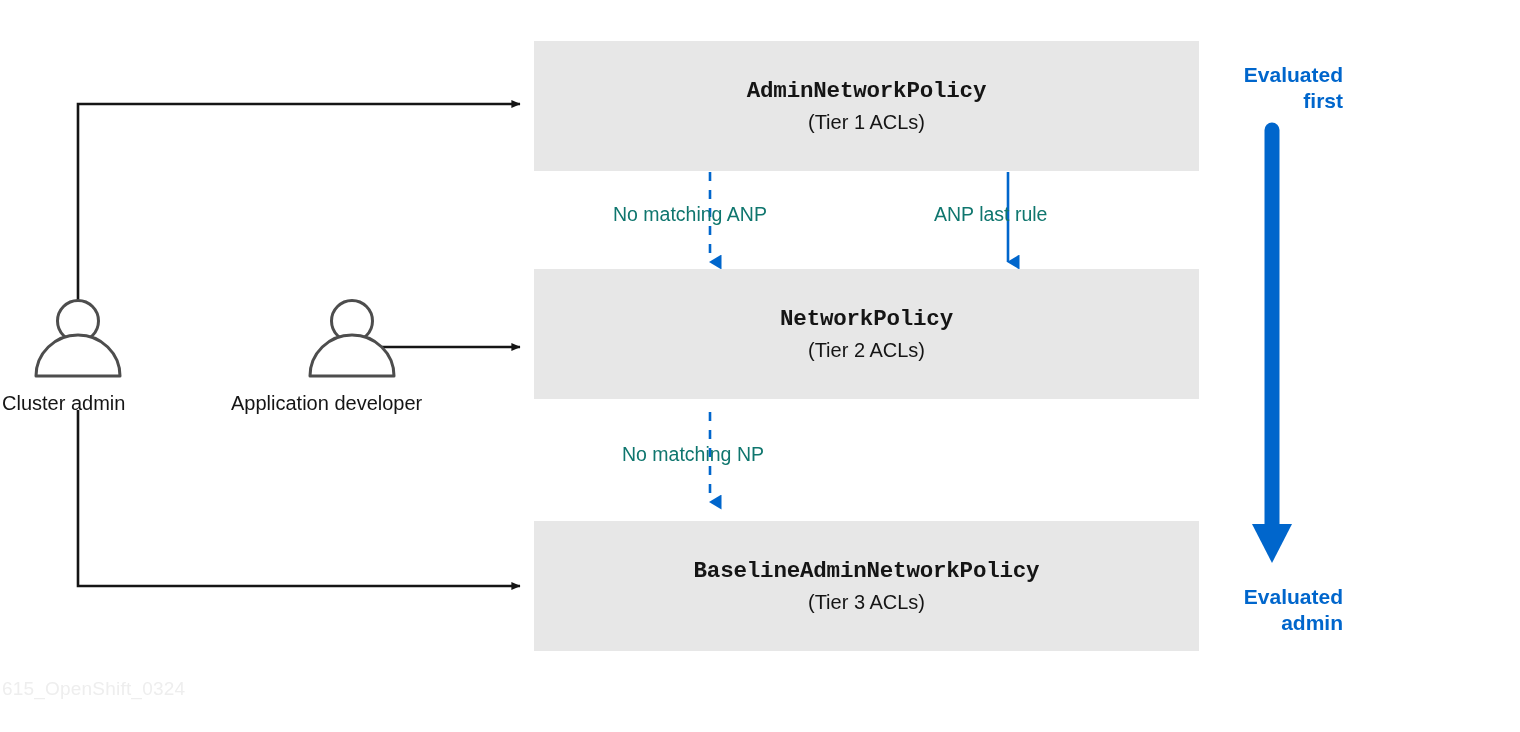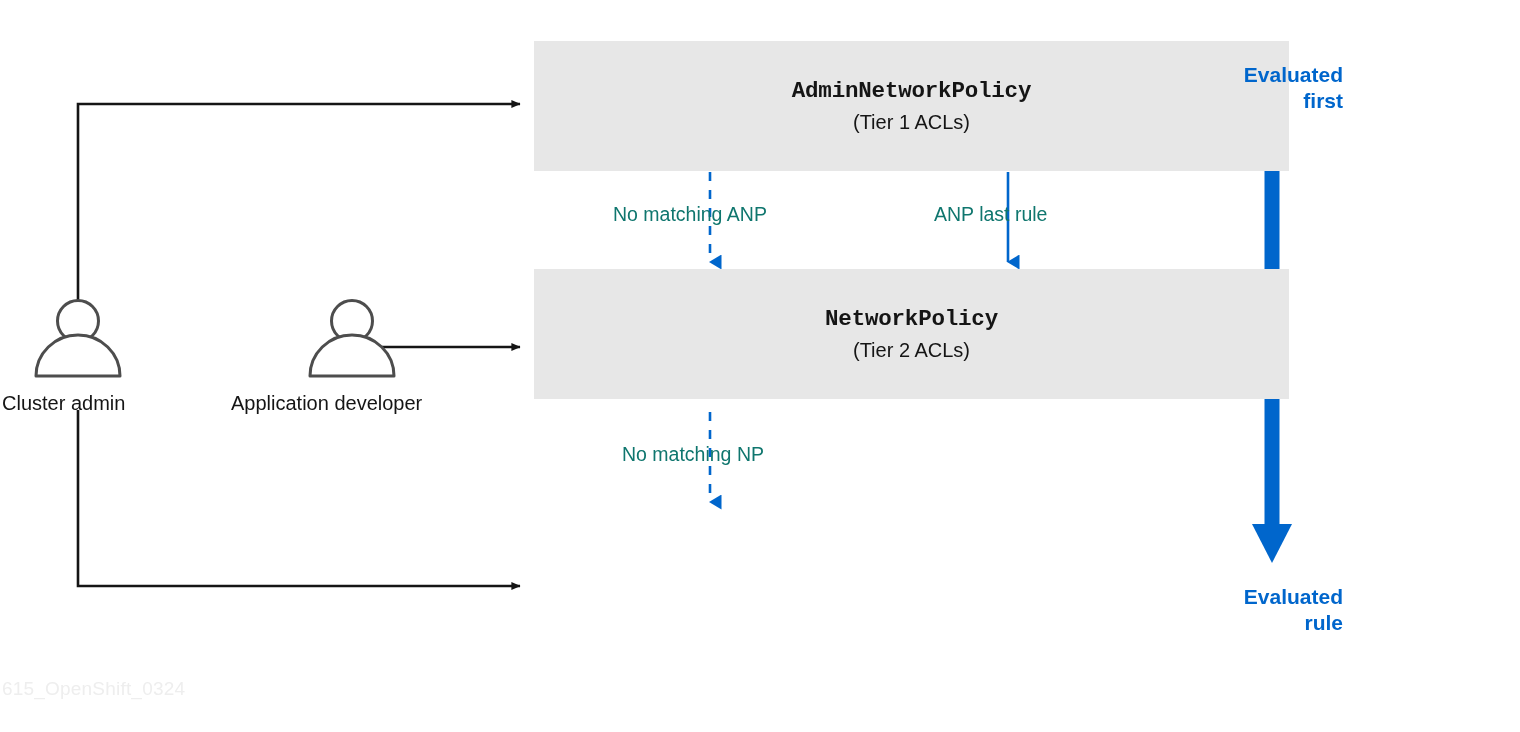--- a/index.html
+++ b/index.html
@@ -17,21 +17,21 @@
     width: 1520px;
     height: 732px;
     background: #ffffff;
     overflow: hidden;
   }
 
   
   .tier-box {
     position: absolute;
     left: 534px;
-    width: 755px;
+    width: 665px;
     height: 130px;
     background: #e7e7e7;
     display: flex;
     flex-direction: column;
     align-items: center;
     justify-content: center;
     box-sizing: border-box;
   }
   #tier-box-1 { top: 41px; }
   #tier-box-2 { top: 269px; }
@@ -175,36 +175,40 @@
   <div class="tier-box" id="tier-box-1">
     <div class="tier-title">AdminNetworkPolicy</div>
     <div class="tier-subtitle">(Tier 1 ACLs)</div>
   </div>
 
   <div class="tier-box" id="tier-box-2">
     <div class="tier-title">NetworkPolicy</div>
     <div class="tier-subtitle">(Tier 2 ACLs)</div>
   </div>
 
+  <div class="tier-box" id="tier-box-3">
+    <div class="tier-title">BaselineAdminNetworkPolicy</div>
+    <div class="tier-subtitle">(Tier 3 ACLs)</div>
+  </div>
 
   <div class="flow-label" id="flow-label-no-matching-anp">No matching ANP</div>
 
   <div class="flow-label" id="flow-label-anp-pass-rule">ANP last rule</div>
 
   <div class="flow-label" id="flow-label-no-matching-np">No matching NP</div>
 
   <div class="actor-label" id="actor-label-cluster-admin">Cluster admin</div>
 
   <div class="actor-label" id="actor-label-app-developer">Application developer</div>
 
   <div class="eval-caption" id="eval-caption-first">
     <div>Evaluated</div>
     <div>first</div>
   </div>
 
   <div class="eval-caption" id="eval-caption-last">
     <div>Evaluated</div>
-    <div>rule</div>
+    <div>admin</div>
   </div>
 
   <div id="watermark">615_OpenShift_0324</div>
 
 </div>
 
 </body></html>

